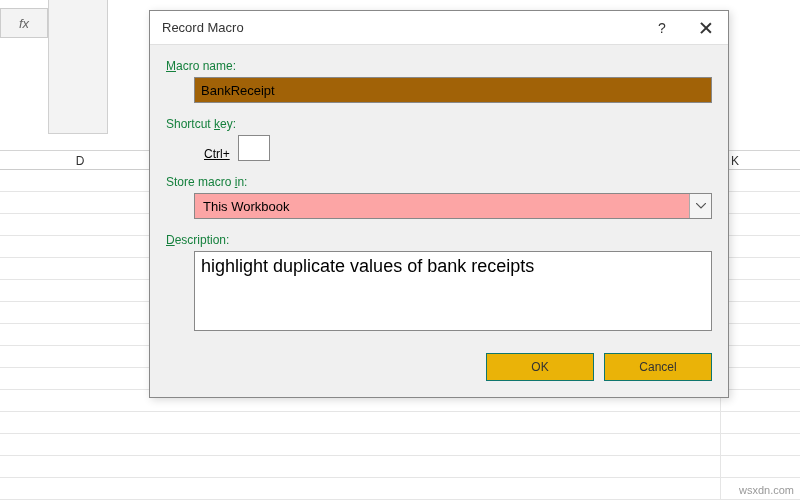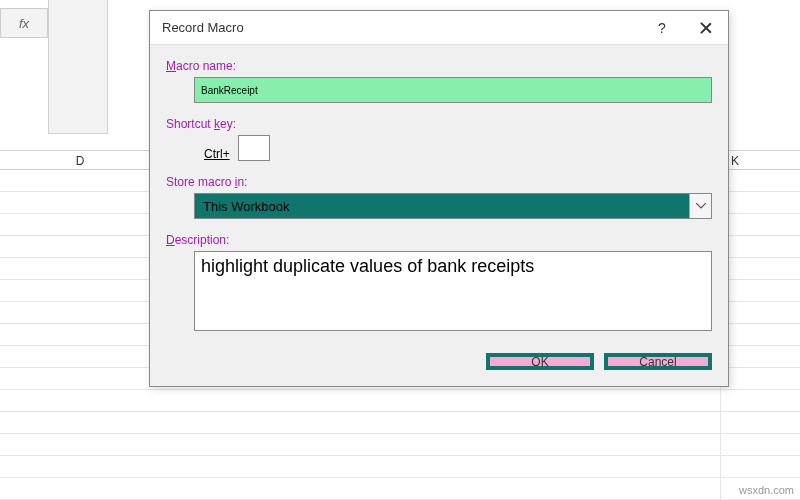--- a/index.html
+++ b/index.html
@@ -20,34 +20,34 @@
     .dialog { position: absolute; top: 10px; left: 108px; width: 580px; background: #f0f0f0; border: 1px solid #888; box-shadow: 2px 2px 8px rgba(0,0,0,0.15); margin-left: 41px; }
     .titlebar { height: 34px; display: flex; align-items: center; padding: 0 0 0 12px; background: #fff; border-bottom: 1px solid #e0e0e0; font-size: 13px; color: #333; }
     .titlebar .title { flex: 1; }
     .titlebar .help-btn, .titlebar .close-btn { width: 44px; height: 34px; display: flex; align-items: center; justify-content: center; font-size: 14px; color: #333; }
     .close-x { width: 12px; height: 12px; position: relative; }
     .close-x::before, .close-x::after { content:""; position:absolute; left:5px; top:-1px; width:1.5px; height:14px; background:#333; }
     .close-x::before { transform: rotate(45deg); }
     .close-x::after { transform: rotate(-45deg); }
     
     .body { padding: 14px 16px 16px 16px; }
-    .field-label { font-size: 12px; color: #a21caf; margin-bottom: 4px; }
+    .field-label { font-size: 12px; color: #15803d; margin-bottom: 4px; }
     .underline { text-decoration: underline; }
-    .text-input { width: 100%; height: 26px; padding: 2px 6px; font-size: 10px; border: 1px solid #888; background: #86efac; }
+    .text-input { width: 100%; height: 26px; padding: 2px 6px; font-size: 13px; border: 1px solid #888; background: #a16207; }
     .indent { margin-left: 28px; }
     .shortcut-row { display: flex; align-items: flex-end; gap: 8px; margin-left: 38px; font-size: 12px; text-decoration: underline; }
     .k-input { width: 32px; height: 26px; border: 1px solid #888; background: #fff; text-align: center; font-size: 13px; }
-    .select { position: relative; height: 26px; border: 1px solid #888; background: #0f766e; display: flex; align-items: center; padding: 0 8px; font-size: 13px; }
+    .select { position: relative; height: 26px; border: 1px solid #888; background: #fca5a5; display: flex; align-items: center; padding: 0 8px; font-size: 13px; }
     .select .chev { position: absolute; right: 0; top: 0; bottom: 0; width: 22px; border-left: 1px solid #aaa; background: #f5f5f5; display:flex; align-items:center; justify-content:center; }
     .chev svg { width: 10px; height: 6px; }
     .textarea { width: 100%; height: 80px; padding: 4px 6px; font-size: 18px; border: 1px solid #888; background: #fff; resize: none; }
     .gap { height: 14px; }
     
     .button-row { display: flex; justify-content: flex-end; gap: 10px; margin-top: 18px; }
-    .btn { min-width: 108px; height: 17px; background: #f9a8d4; border: 4px solid #0f766e; font-size: 12px; color: #333; display:flex; align-items:center; justify-content:center; }
+    .btn { min-width: 108px; height: 28px; background: #eab308; border: 1px solid #0f766e; font-size: 12px; color: #333; display:flex; align-items:center; justify-content:center; }
     
     .watermark { position: absolute; right: 6px; bottom: 4px; font-size: 11px; color: #999; font-family: Arial, sans-serif; }
   </style>
 </head>
 <body>
 
 <div class="formula-bar">fx</div>
 <div class="ribbon-panel"></div>
 <div class="col-headers">
   <div class="col-header col-d">D</div>

